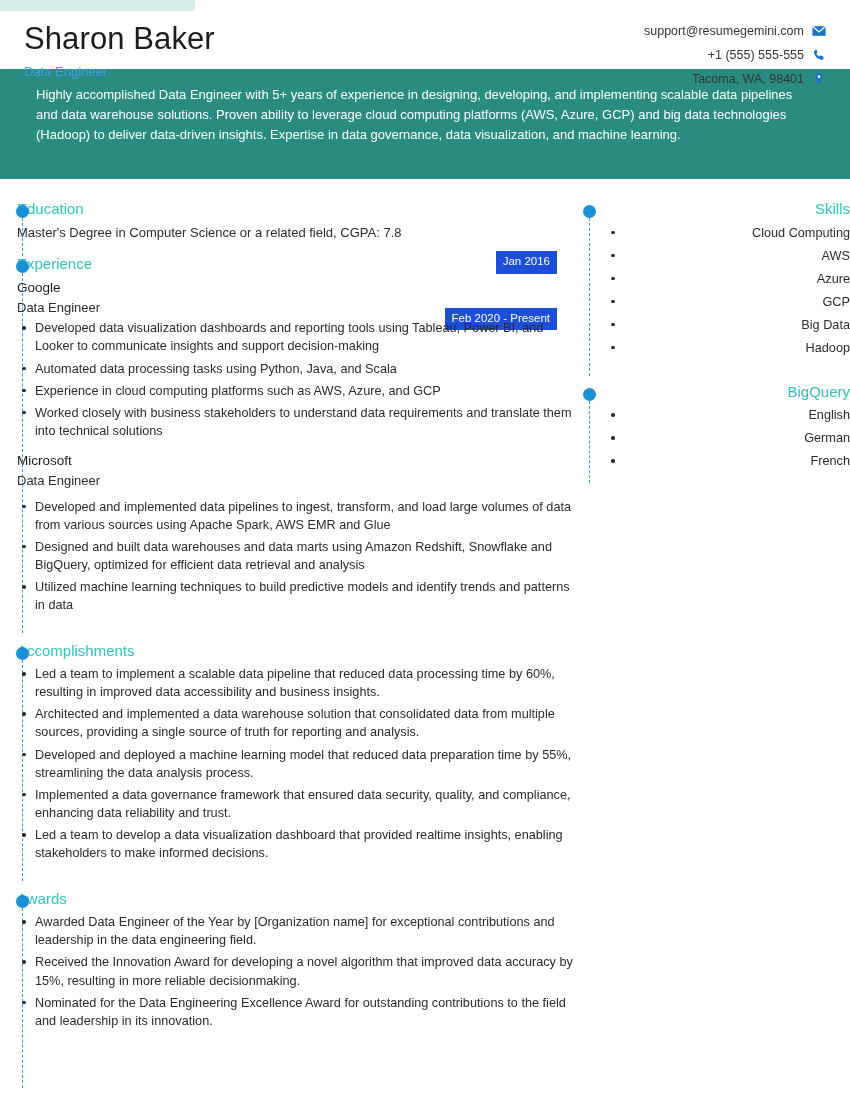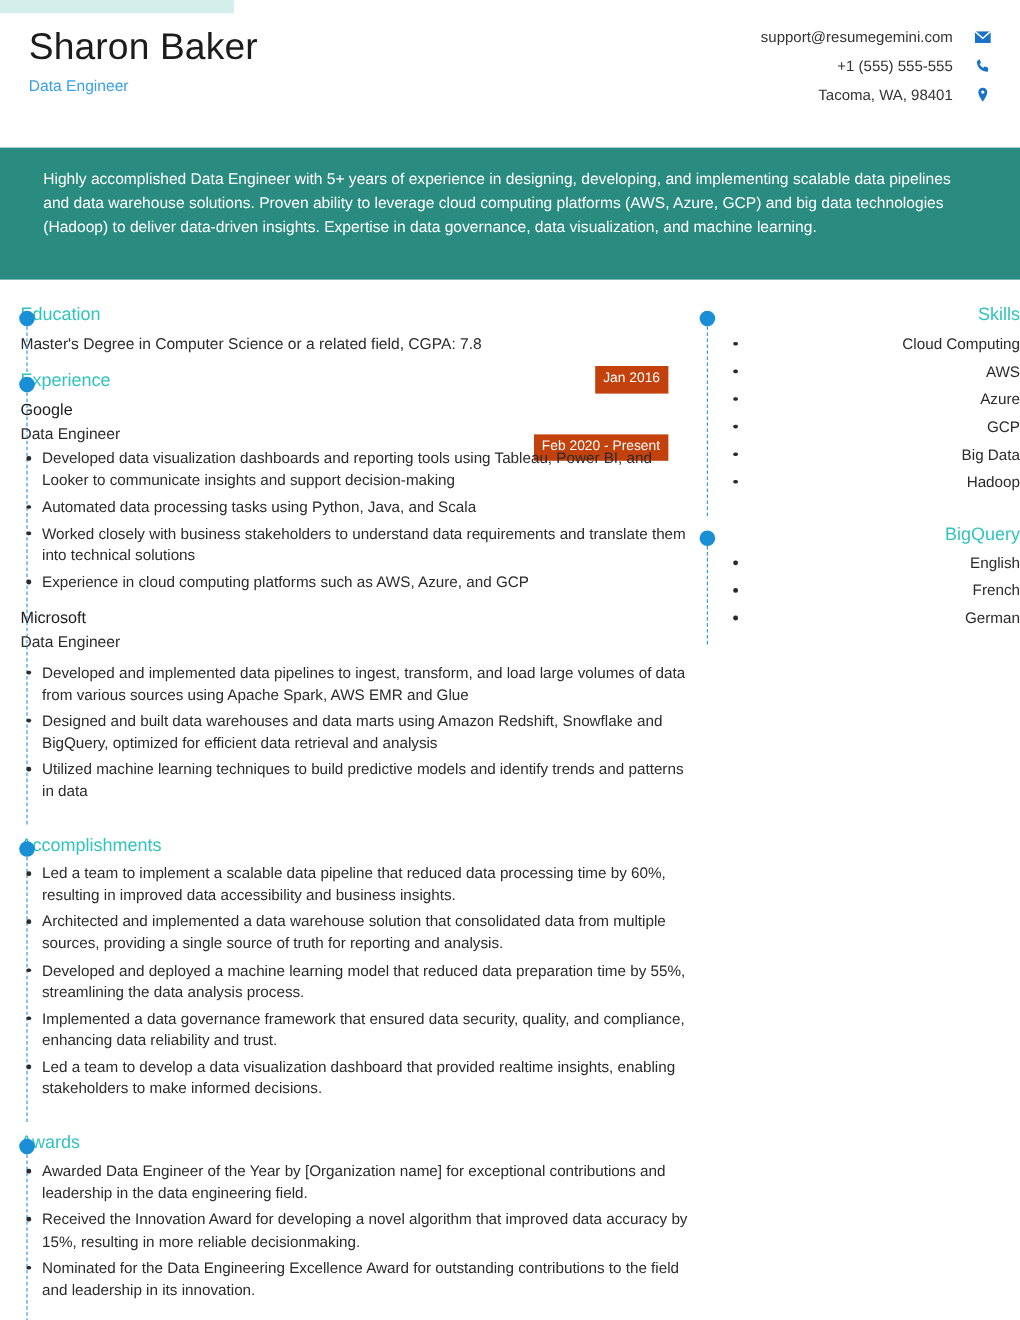--- a/index.html
+++ b/index.html
@@ -24,21 +24,21 @@
     left: 0;
     width: 195px;
     height: 11px;
     background: #d4efeb;
   }
 
   
   .header {
     position: relative;
     padding: 22px 24px 4px 24px;
-    height: 123px;
+    height: 69px;
     box-sizing: border-box;
   }
   .header-inner {
     display: flex;
     justify-content: space-between;
     align-items: flex-start;
   }
   .identity {
     padding-left: 0px;
   }
@@ -60,21 +60,21 @@
     text-align: right;
     font-size: 12.5px;
     color: #333333;
     line-height: 1.0;
     padding-top: 2px;
   }
   .contact-row {
     display: flex;
     justify-content: flex-end;
     align-items: center;
-    gap: 18px;
+    gap: 8px;
     margin-bottom: 10px;
     white-space: nowrap;
   }
   .contact-row:last-child { margin-bottom: 0; }
   .contact-icon {
     width: 14px;
     height: 14px;
     display: inline-flex;
     align-items: center;
     justify-content: center;
@@ -186,21 +186,21 @@
     top: 7px;
     width: 3.5px;
     height: 3.5px;
     border-radius: 50%;
     background: #2b2b2b;
   }
 
   
   .badge {
     position: absolute;
-    background: #c2410c;
+    background: #1d4ed8;
     color: #ffffff;
     font-size: 11.5px;
     line-height: 1;
     padding: 5px 7px 6px 7px;
     white-space: nowrap;
   }
   .badge-edu { right: 18px; top: 50px; }
   .badge-google { right: 18px; top: 29px; }
 
   
@@ -279,22 +279,22 @@
       <span class="timeline-line"></span>
       <h2 class="section-title">Experience</h2>
 
       <div class="job">
         <div class="job-company">Google</div>
         <div class="job-role">Data Engineer</div>
         <span class="badge badge-google">Feb 2020 - Present</span>
         <ul class="bullets">
           <li>Developed data visualization dashboards and reporting tools using Tableau, Power BI, and Looker to communicate insights and support decision-making</li>
           <li>Automated data processing tasks using Python, Java, and Scala</li>
+          <li>Experience in cloud computing platforms such as AWS, Azure, and GCP</li>
           <li>Worked closely with business stakeholders to understand data requirements and translate them into technical solutions</li>
-          <li>Experience in cloud computing platforms such as AWS, Azure, and GCP</li>
         </ul>
       </div>
 
       <div class="job" style="margin-top:12px;">
         <div class="job-company">Microsoft</div>
         <div class="job-role">Data Engineer</div>
         <ul class="bullets" style="margin-top:7px;">
           <li>Developed and implemented data pipelines to ingest, transform, and load large volumes of data from various sources using Apache Spark, AWS EMR and Glue</li>
           <li>Designed and built data warehouses and data marts using Amazon Redshift, Snowflake and BigQuery, optimized for efficient data retrieval and analysis</li>
           <li>Utilized machine learning techniques to build predictive models and identify trends and patterns in data</li>
@@ -343,19 +343,19 @@
         <li>Hadoop</li>
       </ul>
     </div>
 
     <div class="section last" style="padding-top:8px;">
       <span class="timeline-dot" style="top:12px;"></span>
       <span class="timeline-line" style="top:25px;bottom:6px;"></span>
       <h2 class="section-title">BigQuery</h2>
       <ul class="bullets">
         <li>English</li>
+        <li>German</li>
         <li>French</li>
-        <li>German</li>
       </ul>
     </div>
 
   </div>
 </div>
 
 </body></html>

